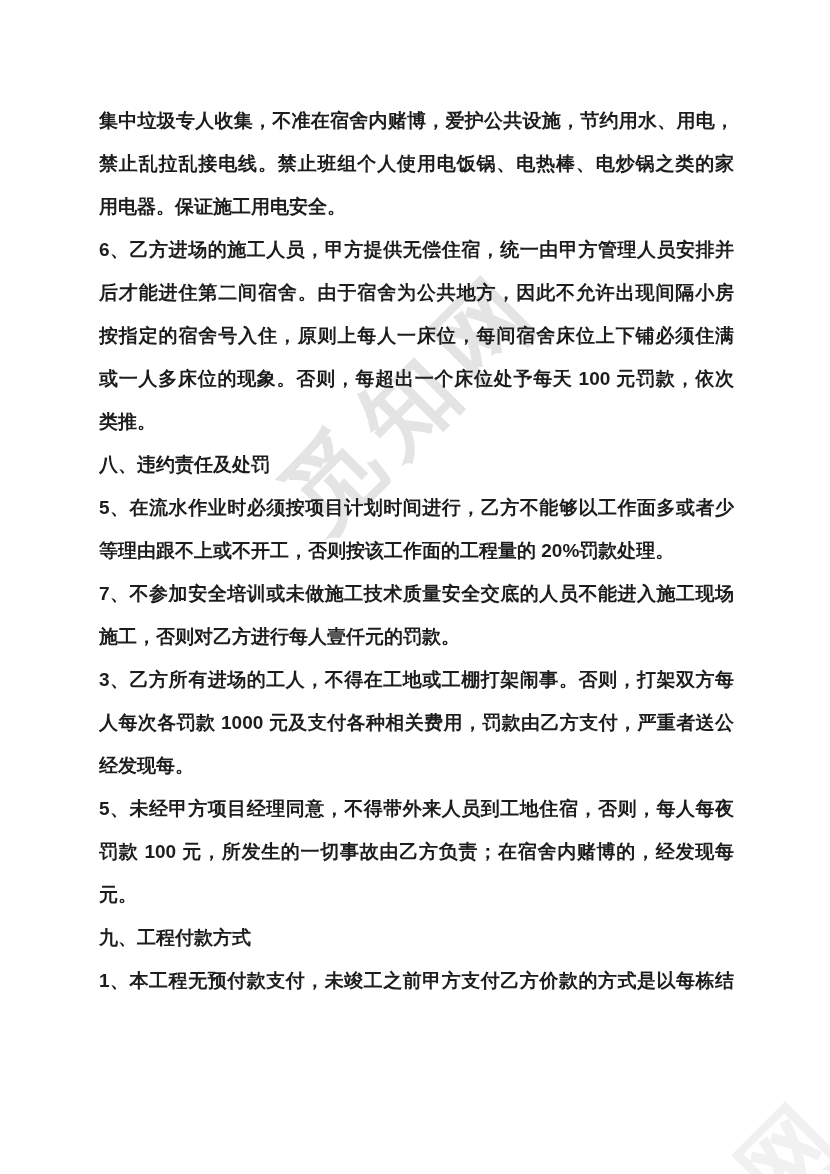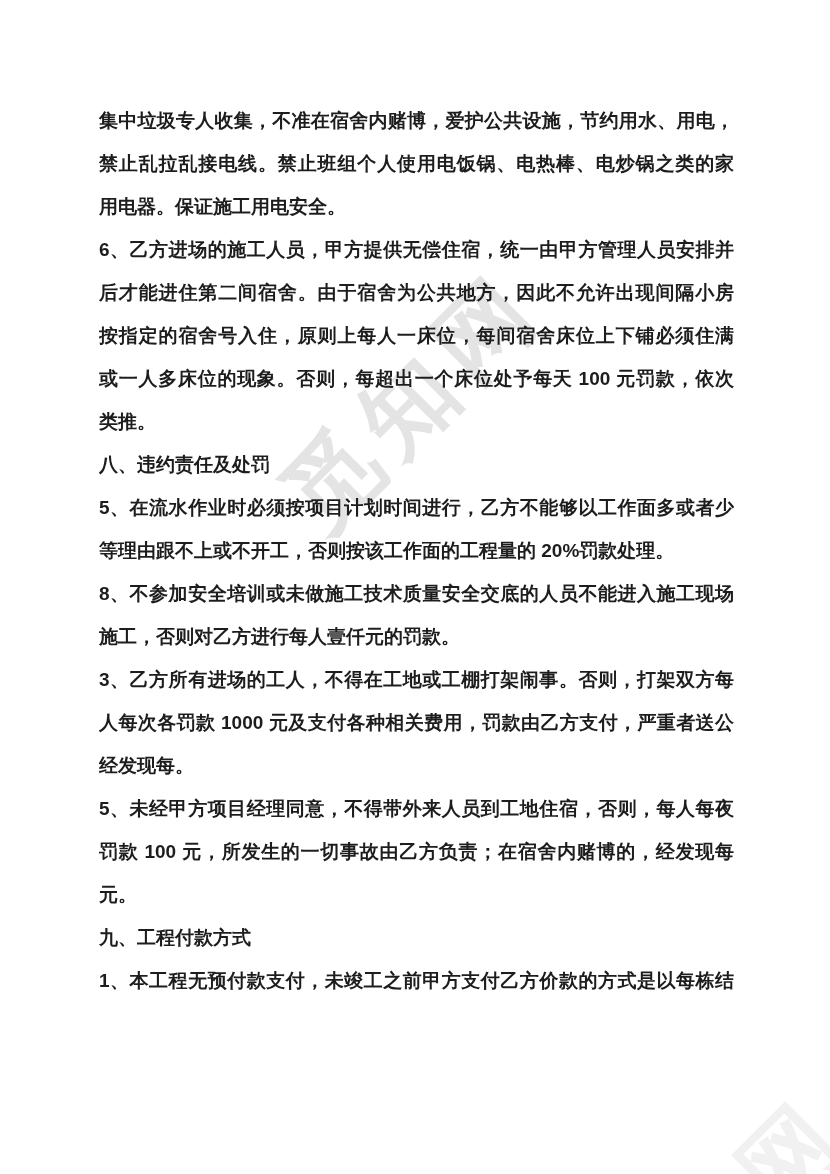--- a/index.html
+++ b/index.html
@@ -94,21 +94,21 @@
     <div class="paragraph">
       <div class="line left">八、违约责任及处罚</div>
     </div>
 
     <div class="paragraph">
       <div class="line">5、在流水作业时必须按项目计划时间进行，乙方不能够以工作面多或者少</div>
       <div class="line left">等理由跟不上或不开工，否则按该工作面的工程量的 20%罚款处理。</div>
     </div>
 
     <div class="paragraph">
-      <div class="line">8、不参加安全培训或未做施工技术质量安全交底的人员不能进入施工现场</div>
+      <div class="line">7、不参加安全培训或未做施工技术质量安全交底的人员不能进入施工现场</div>
       <div class="line left">施工，否则对乙方进行每人壹仟元的罚款。</div>
     </div>
 
     <div class="paragraph">
       <div class="line">3、乙方所有进场的工人，不得在工地或工棚打架闹事。否则，打架双方每</div>
       <div class="line">人每次各罚款 1000 元及支付各种相关费用，罚款由乙方支付，严重者送公</div>
       <div class="line left">经发现每。</div>
     </div>
 
     <div class="paragraph">

